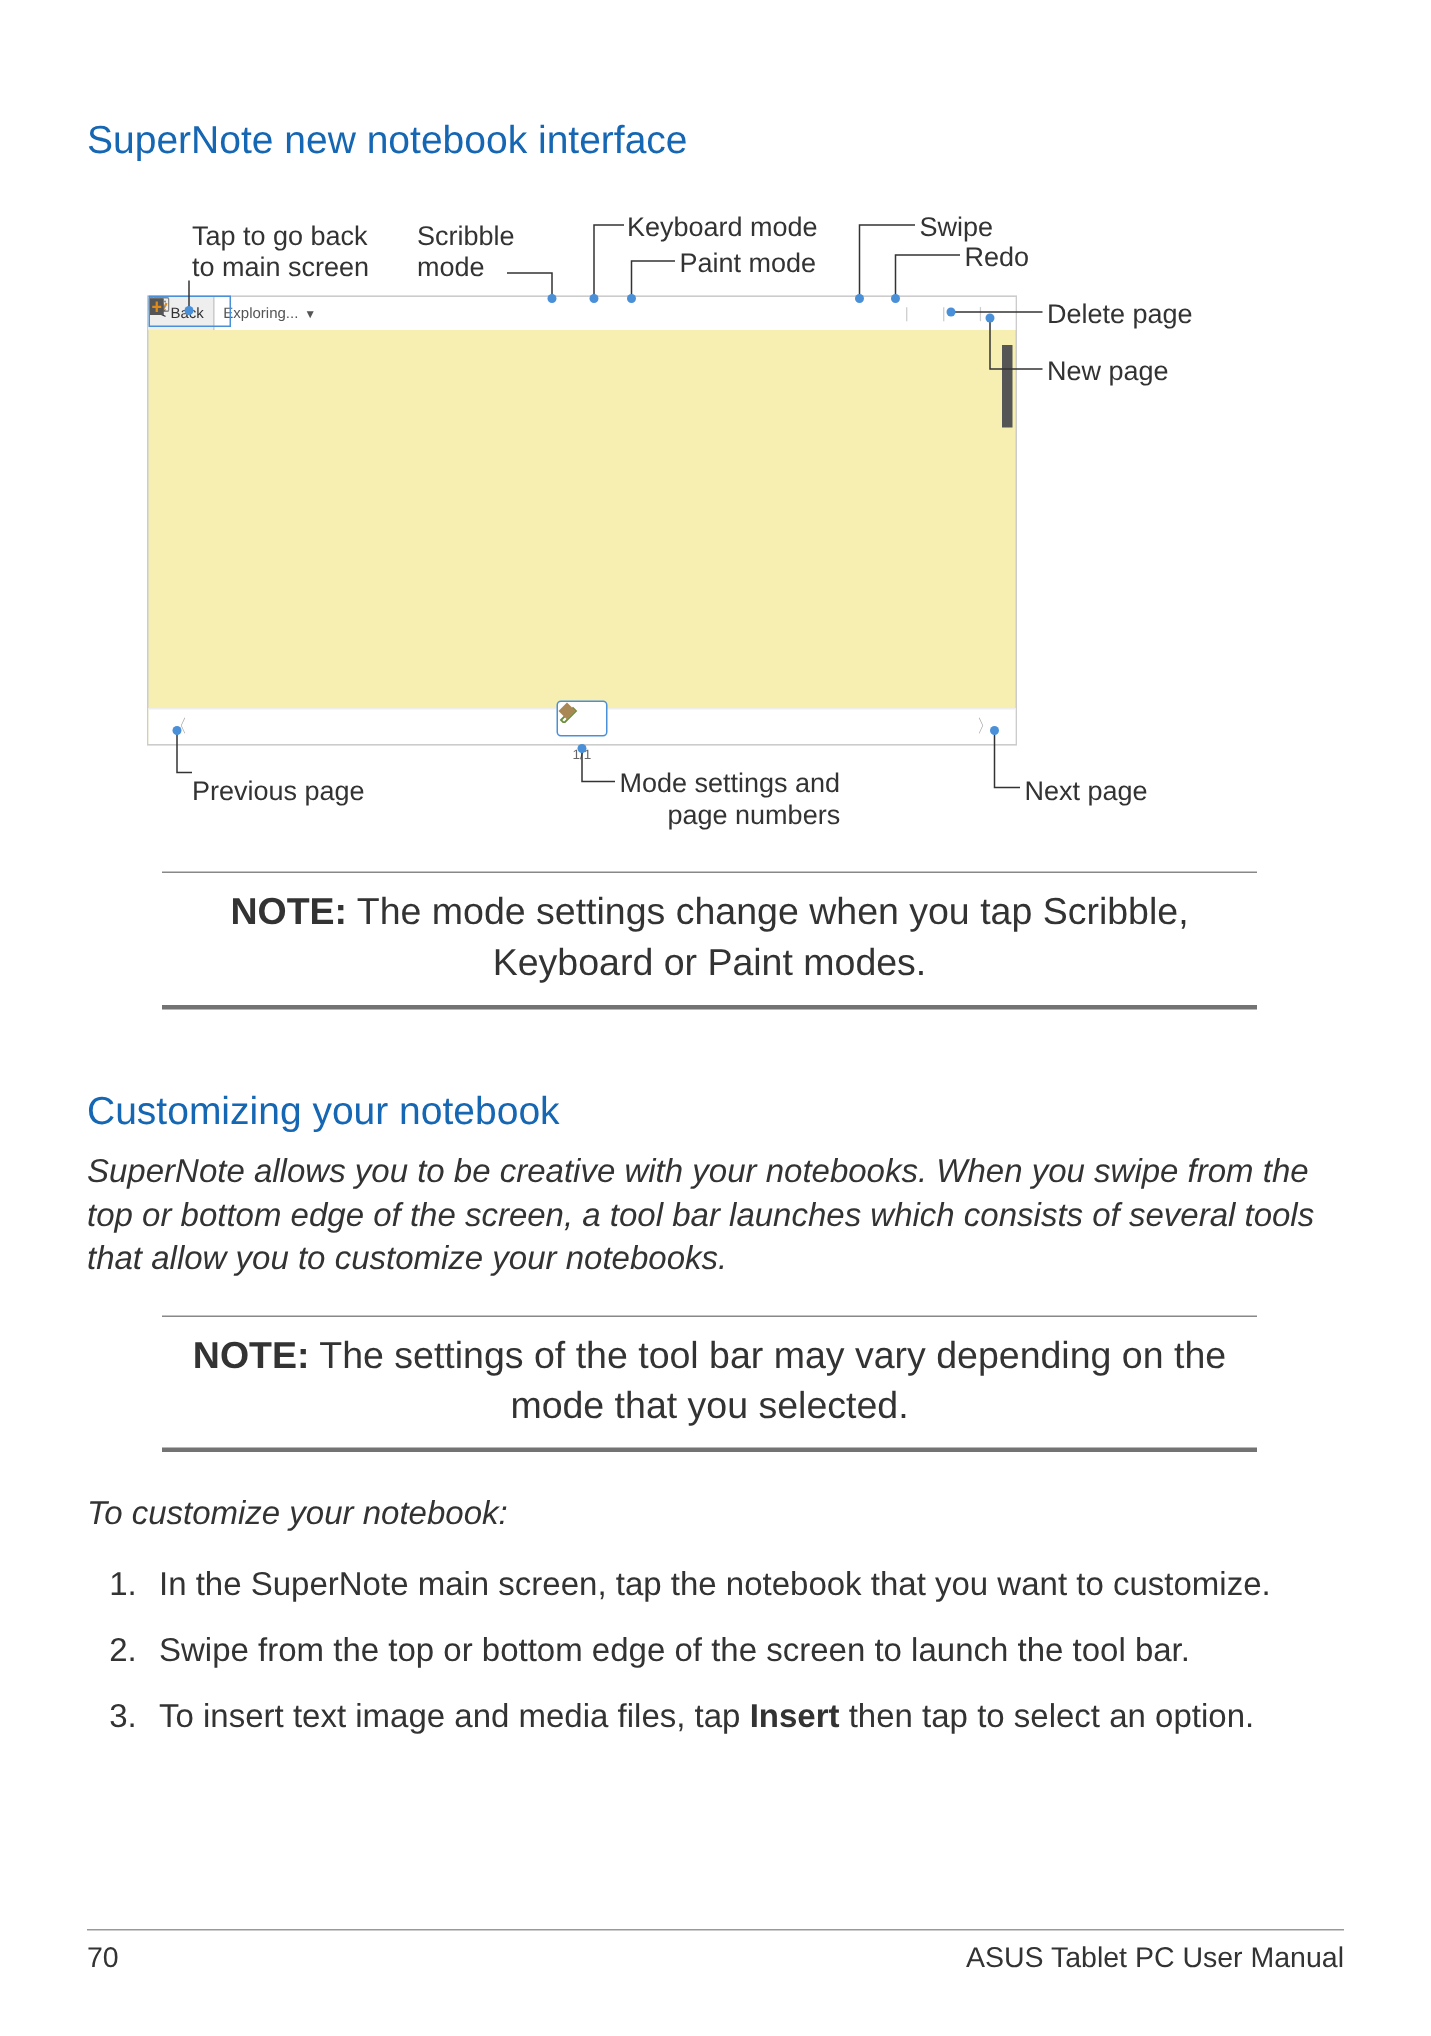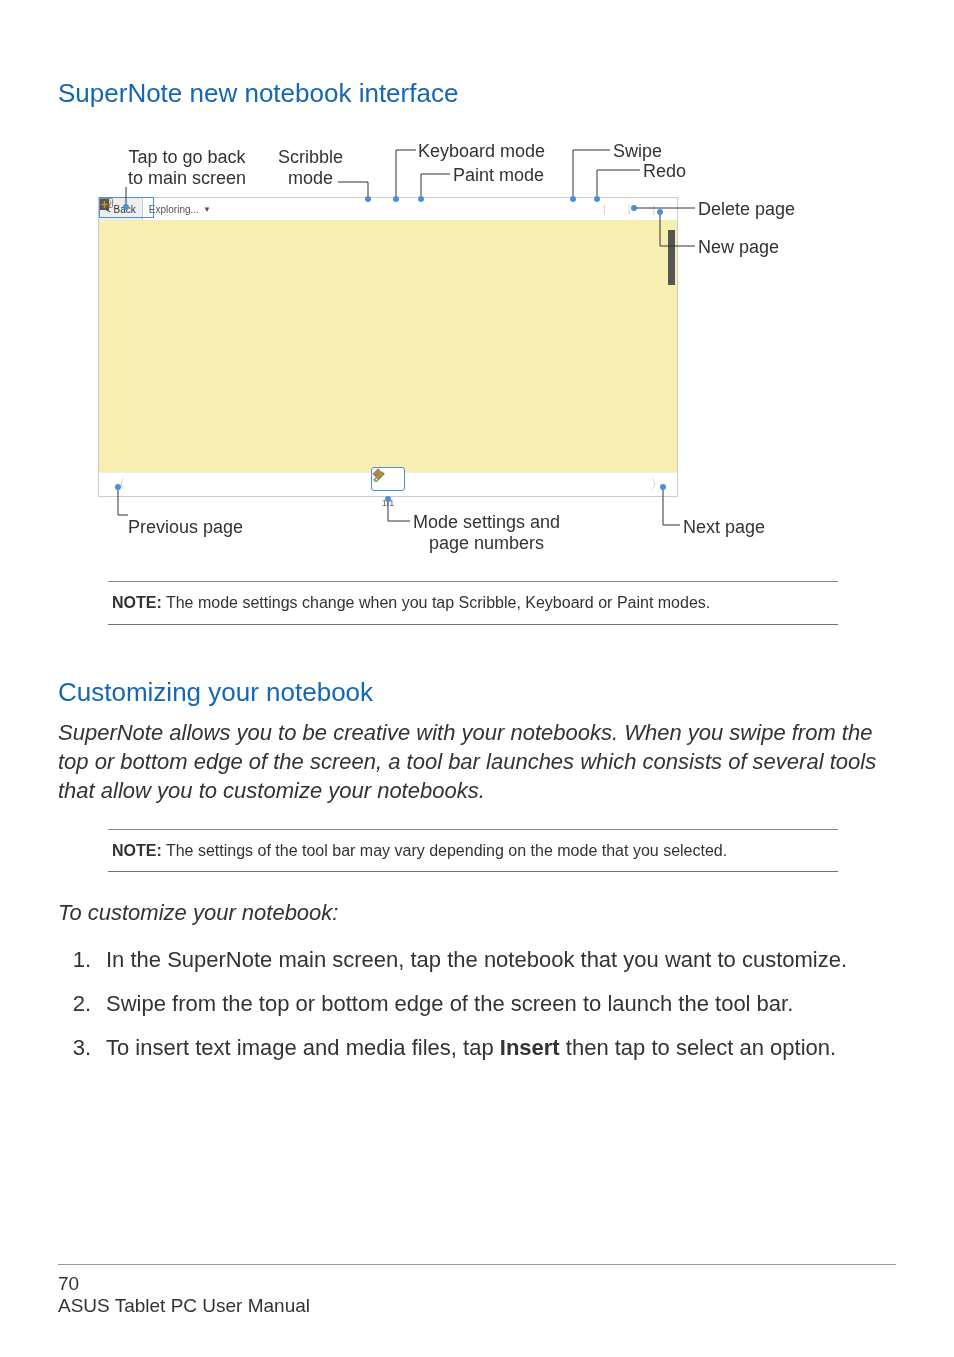--- a/index.html
+++ b/index.html
@@ -24,21 +24,20 @@
     width: 780px;
     height: 420px;
     margin-left: 30px;
   }
   .diagram-wrap svg { position: absolute; top: 0; left: 0; }
   .lbl {
     position: absolute;
     font-size: 18px;
     color: #333;
     line-height: 1.15;
-    text-align: center;
     white-space: nowrap;
   }
   .app-frame {
     position: absolute;
     top: 60px;
     left: 10px;
     width: 580px;
     height: 300px;
     background: #f7eeb2;
     border: 1px solid #ccc;
@@ -91,26 +90,27 @@
     display: flex; align-items: center; gap: 18px; padding: 0 16px;
     font-size: 12px; color: #6b8e3b;
   }
   .page-num { position: absolute; left: 50%; transform: translateX(-50%); bottom: -12px; font-size: 9px; color: #666; }
   .callout-box {
     position: absolute;
     border: 1.5px solid #4a90d9;
   }
   .note-box {
     border-top: 1px solid #888;
-    border-bottom: 1px solid #737373;
+    border-bottom: 3px solid #737373;
     padding: 10px 4px;
     margin: 24px 0 0 50px;
     width: 730px;
-    font-size: 16px;
+    font-size: 25px;
     line-height: 1.35;
+    text-align: center;
   }
   .note-box strong { font-weight: 700; }
   .body-p {
     font-size: 22px;
     line-height: 1.32;
     margin-top: 8px;
     font-style: italic;
   }
   .intro-p { margin-bottom: 10px; }
   .list { margin-top: 18px; }
@@ -126,21 +126,20 @@
   .footer {
     position: absolute;
     bottom: 40px;
     left: 58px; right: 58px;
     border-top: 1px solid #999;
     padding-top: 8px;
     display: flex;
     justify-content: space-between;
     font-size: 19px;
     color: #333;
-    flex-direction: column;
   }
 </style>
 </head>
 <body>
 
 <div class="h2">SuperNote new notebook interface</div>
 
 <div class="diagram-wrap">
 
   <div class="app-frame">
@@ -224,21 +223,21 @@
 
   <div class="lbl" style="top:10px; left:40px;">Tap to go back<br>to main screen</div>
   <div class="lbl" style="top:10px; left:190px;">Scribble<br>mode</div>
   <div class="lbl" style="top:4px; left:330px; text-align:left;">Keyboard mode</div>
   <div class="lbl" style="top:28px; left:365px; text-align:left;">Paint mode</div>
   <div class="lbl" style="top:4px; left:525px; text-align:left;">Swipe</div>
   <div class="lbl" style="top:24px; left:555px; text-align:left;">Redo</div>
   <div class="lbl" style="top:62px; left:610px; text-align:left;">Delete page</div>
   <div class="lbl" style="top:100px; left:610px; text-align:left;">New page</div>
   <div class="lbl" style="top:380px; left:40px;">Previous page</div>
-  <div class="lbl" style="top:375px; left:325px; text-align:center;">Mode settings and<br>page numbers</div>
+  <div class="lbl" style="top:375px; left:325px; text-align:right;">Mode settings and<br>page numbers</div>
   <div class="lbl" style="top:380px; left:595px; text-align:right;">Next page</div>
 
   <svg width="780" height="420">
     <g stroke="#333" stroke-width="1" fill="none">
 
       <path d="M38 50 L38 70"></path>
 
       <path d="M250 45 L280 45 L280 62"></path>
 
       <path d="M328 13 L308 13 L308 62"></path>

